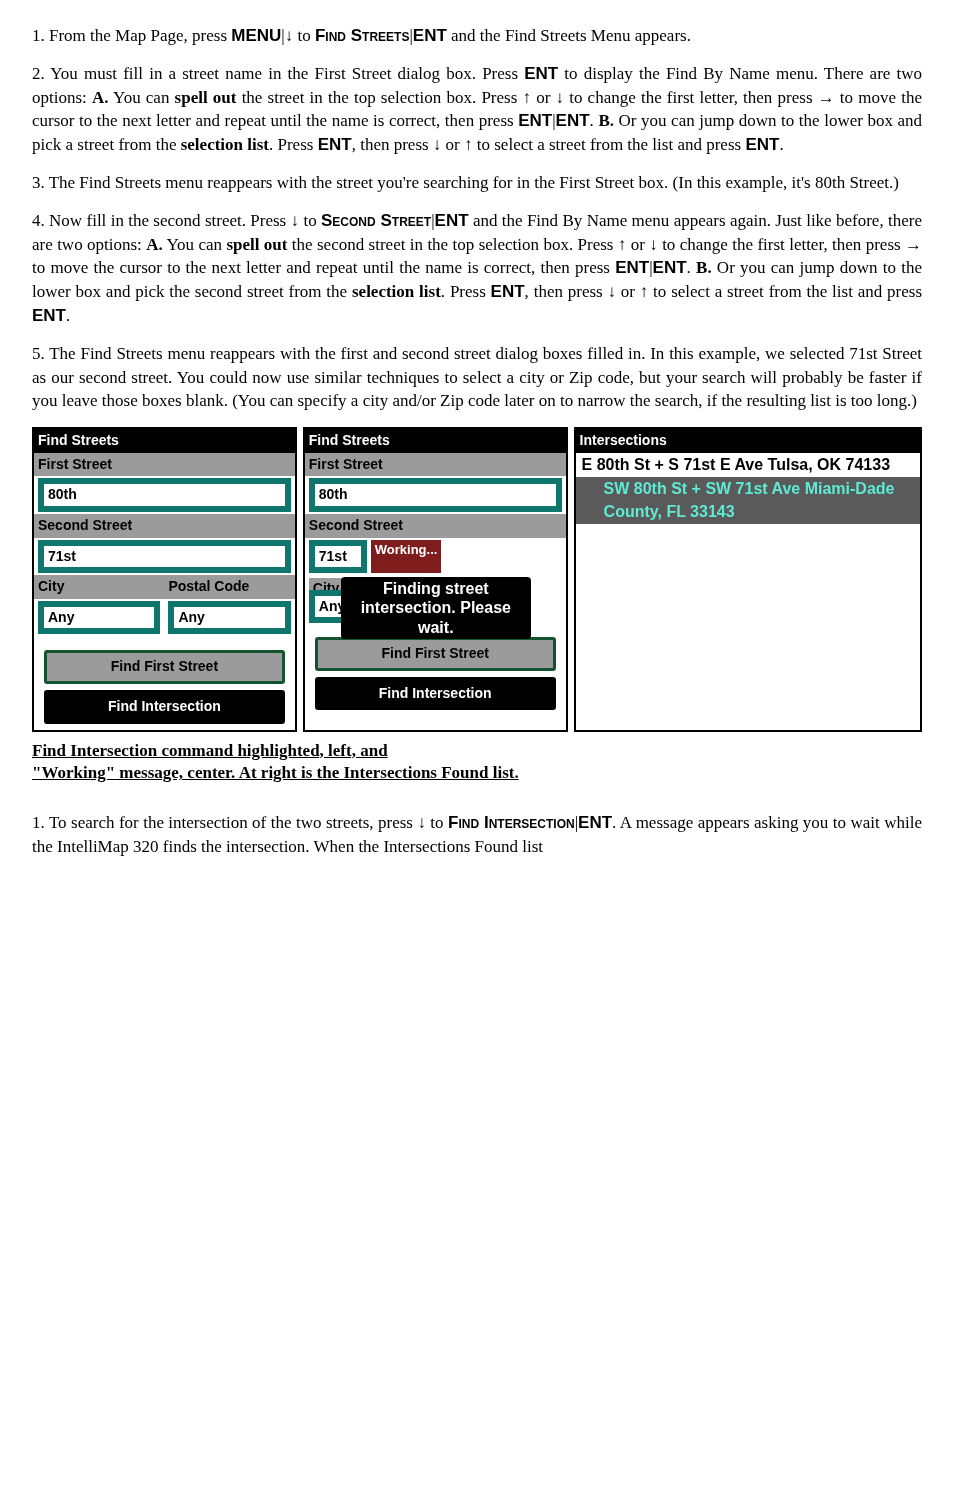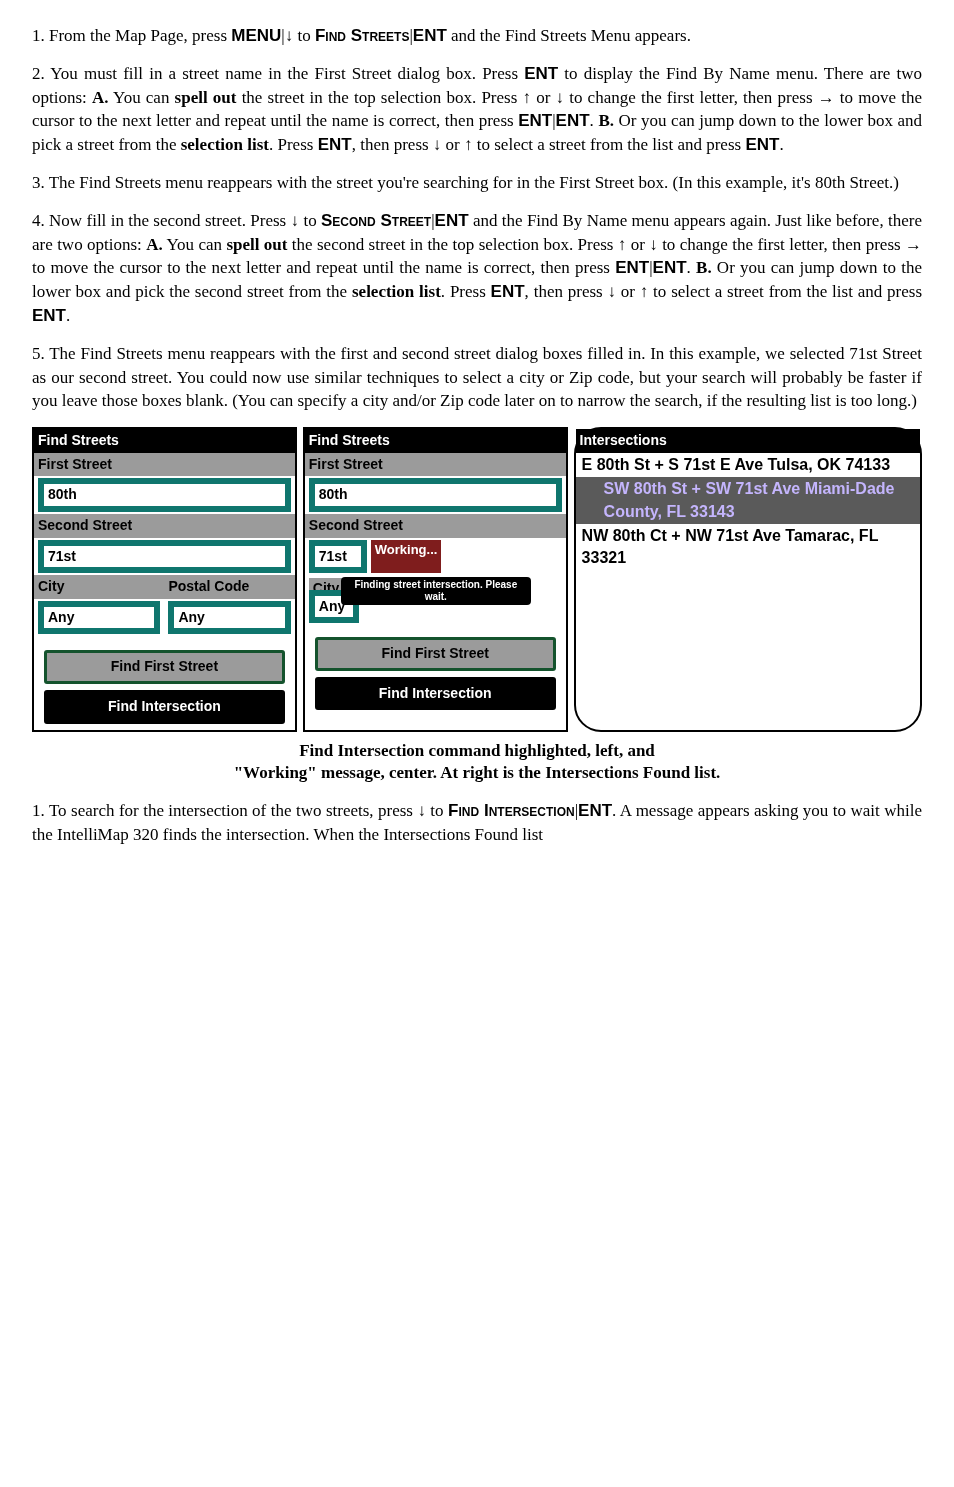--- a/index.html
+++ b/index.html
@@ -24,21 +24,21 @@
   }
   .panel {
     border: 2px solid #000;
     background: #fff;
     padding: 0;
     font-family: Arial, Helvetica, sans-serif;
     font-size: 14px;
     font-weight: bold;
   }
   .panel-a, .panel-b { width: 262px; }
-  .panel-c { width: 346px; border-radius: 27px; }
+  .panel-c { width: 346px; }
 
   .titlebar {
     background: #000;
     color: #fff;
     padding: 2px 4px;
     font-size: 14px;
   }
   .section-label {
     background: #9b9b9b;
     color: #000;
@@ -89,21 +89,21 @@
     font-size: 13px;
     display: inline-block;
     margin-left: -2px;
   }
   .tooltip {
     position: absolute;
     top: 2px;
     left: 36px;
     background: #000;
     color: #fff;
-    font-size: 10px;
+    font-size: 16px;
     padding: 2px 6px;
     border-radius: 4px;
     width: 178px;
     text-align: center;
     line-height: 1.2;
     z-index: 5;
   }
   .city-label-inset {
     background: #9b9b9b;
     color: #000;
@@ -137,29 +137,29 @@
     border-radius: 2px;
   }
 
   .list-item {
     padding: 1px 6px;
     font-size: 16px;
     font-weight: bold;
   }
   .list-item.sel {
     background: #5a5a5a;
-    color: #c4b5fd;
+    color: #5eead4;
     padding-left: 28px;
   }
 
   .caption {
-    text-align: center;
-    font-weight: bold;
-    margin: 8px 0 14px 0;
+    font-weight: bold;
+    margin: 8px 0 26px 0;
     line-height: 1.35;
+    text-decoration: underline;
   }
 </style>
 </head>
 <body>
 
 <p>
   <span>1. From the Map Page, press </span><span class="sans">MENU</span><span>|↓ to </span><span class="sans smallcaps">Find Streets</span><span>|</span><span class="sans">ENT</span><span> and the Find Streets Menu appears.</span>
 </p>
 
 <p>
@@ -230,21 +230,20 @@
 
     <div style="height:8px"></div>
     <div class="btn">Find First Street</div>
     <div class="btn-hi">Find Intersection</div>
   </div>
 
   <div class="panel panel-c">
     <div class="titlebar">Intersections</div>
     <div class="list-item">E 80th St + S 71st E Ave Tulsa, OK  74133</div>
     <div class="list-item sel">SW 80th St + SW 71st Ave Miami-Dade County, FL  33143</div>
-    <div class="list-item">NW 80th Ct + NW 71st Ave Tamarac, FL  33321</div>
     <div style="height:90px"></div>
   </div>
 
 </div>
 
 <div class="caption">
   <span>Find Intersection command highlighted, left, and</span><br>
   <span>"Working" message, center. At right is the Intersections Found list.</span>
 </div>
 

